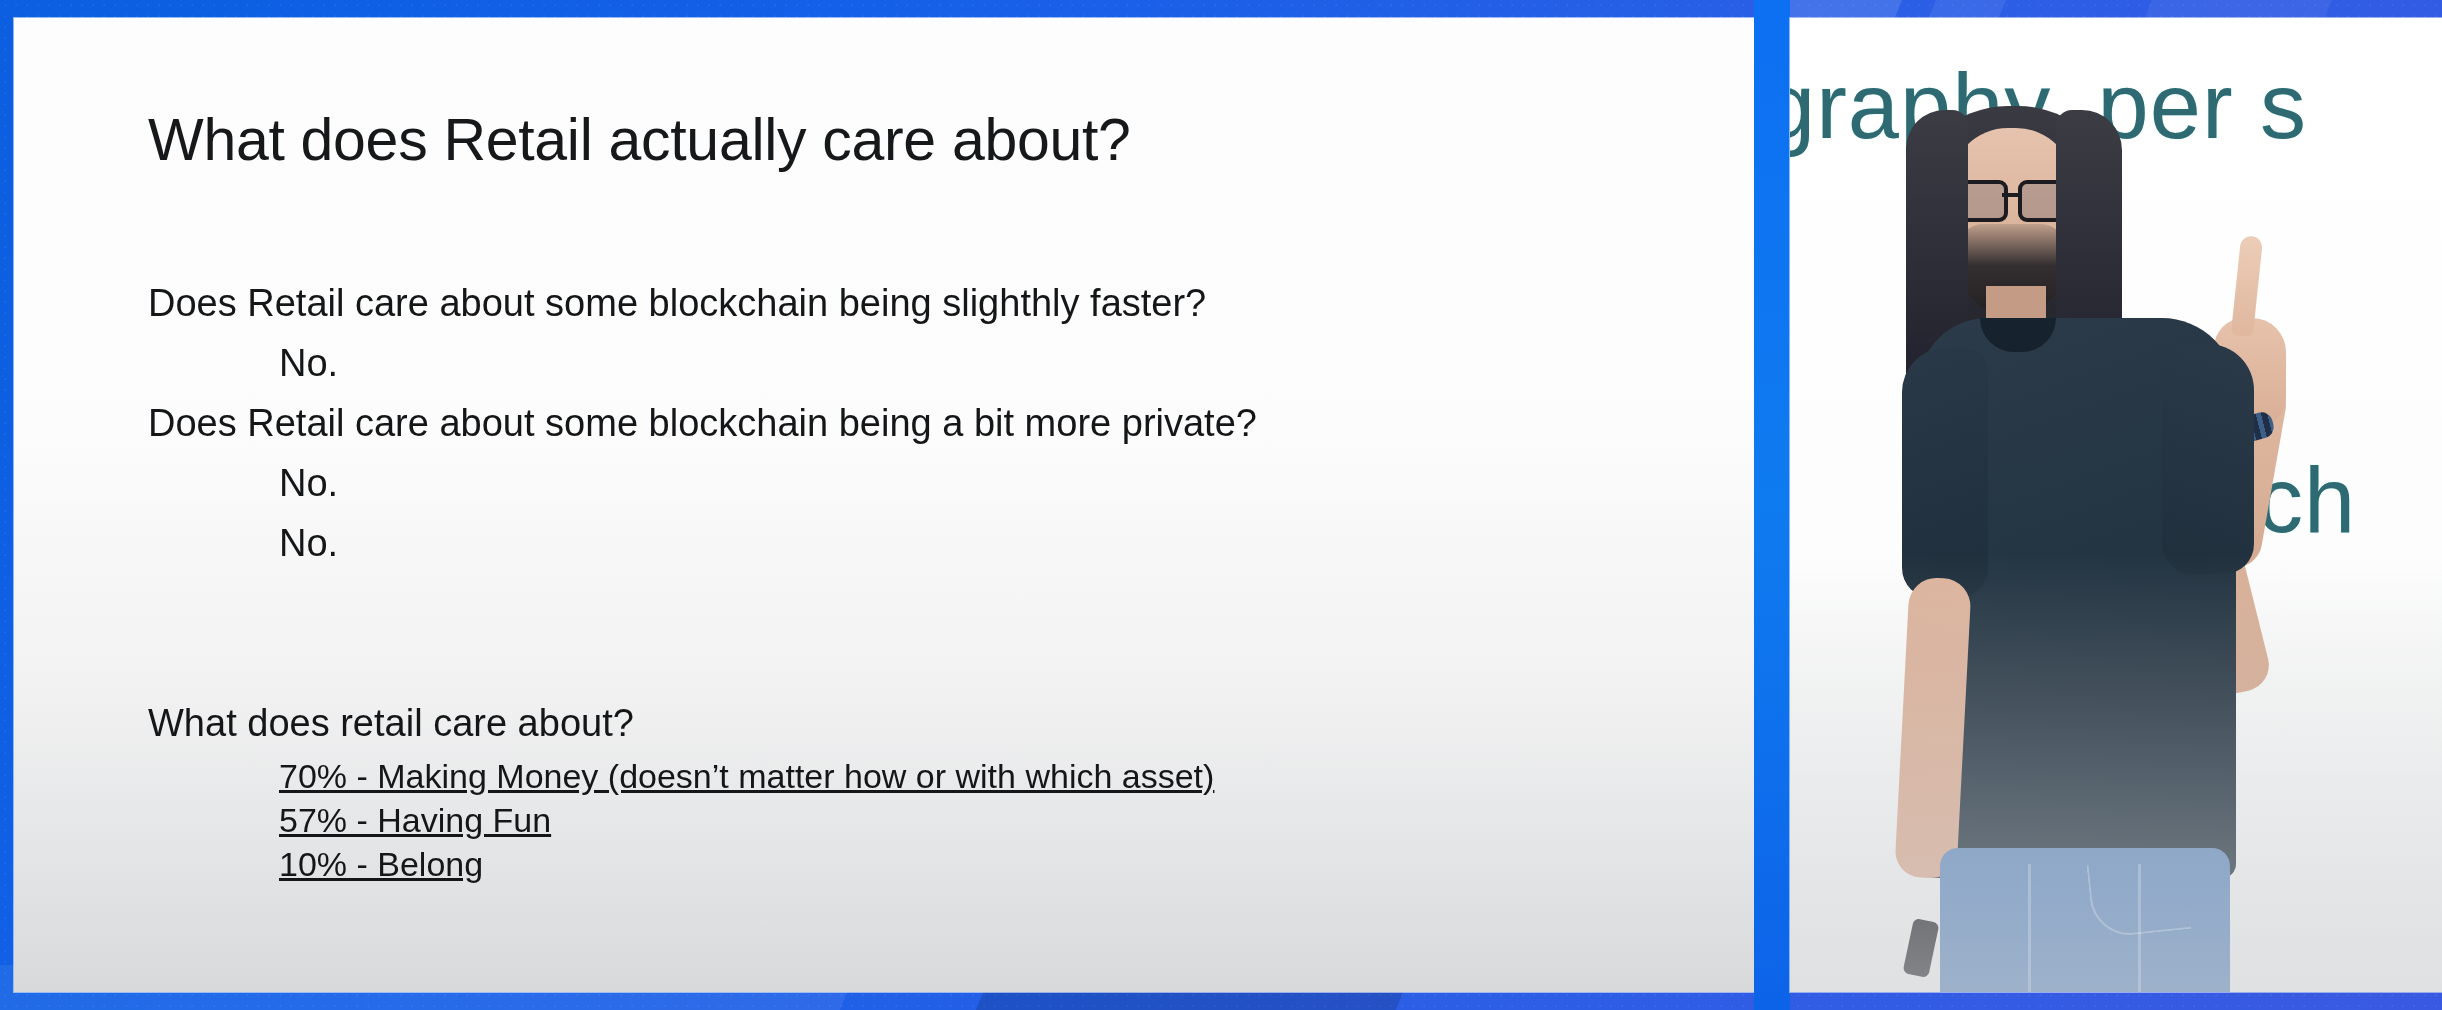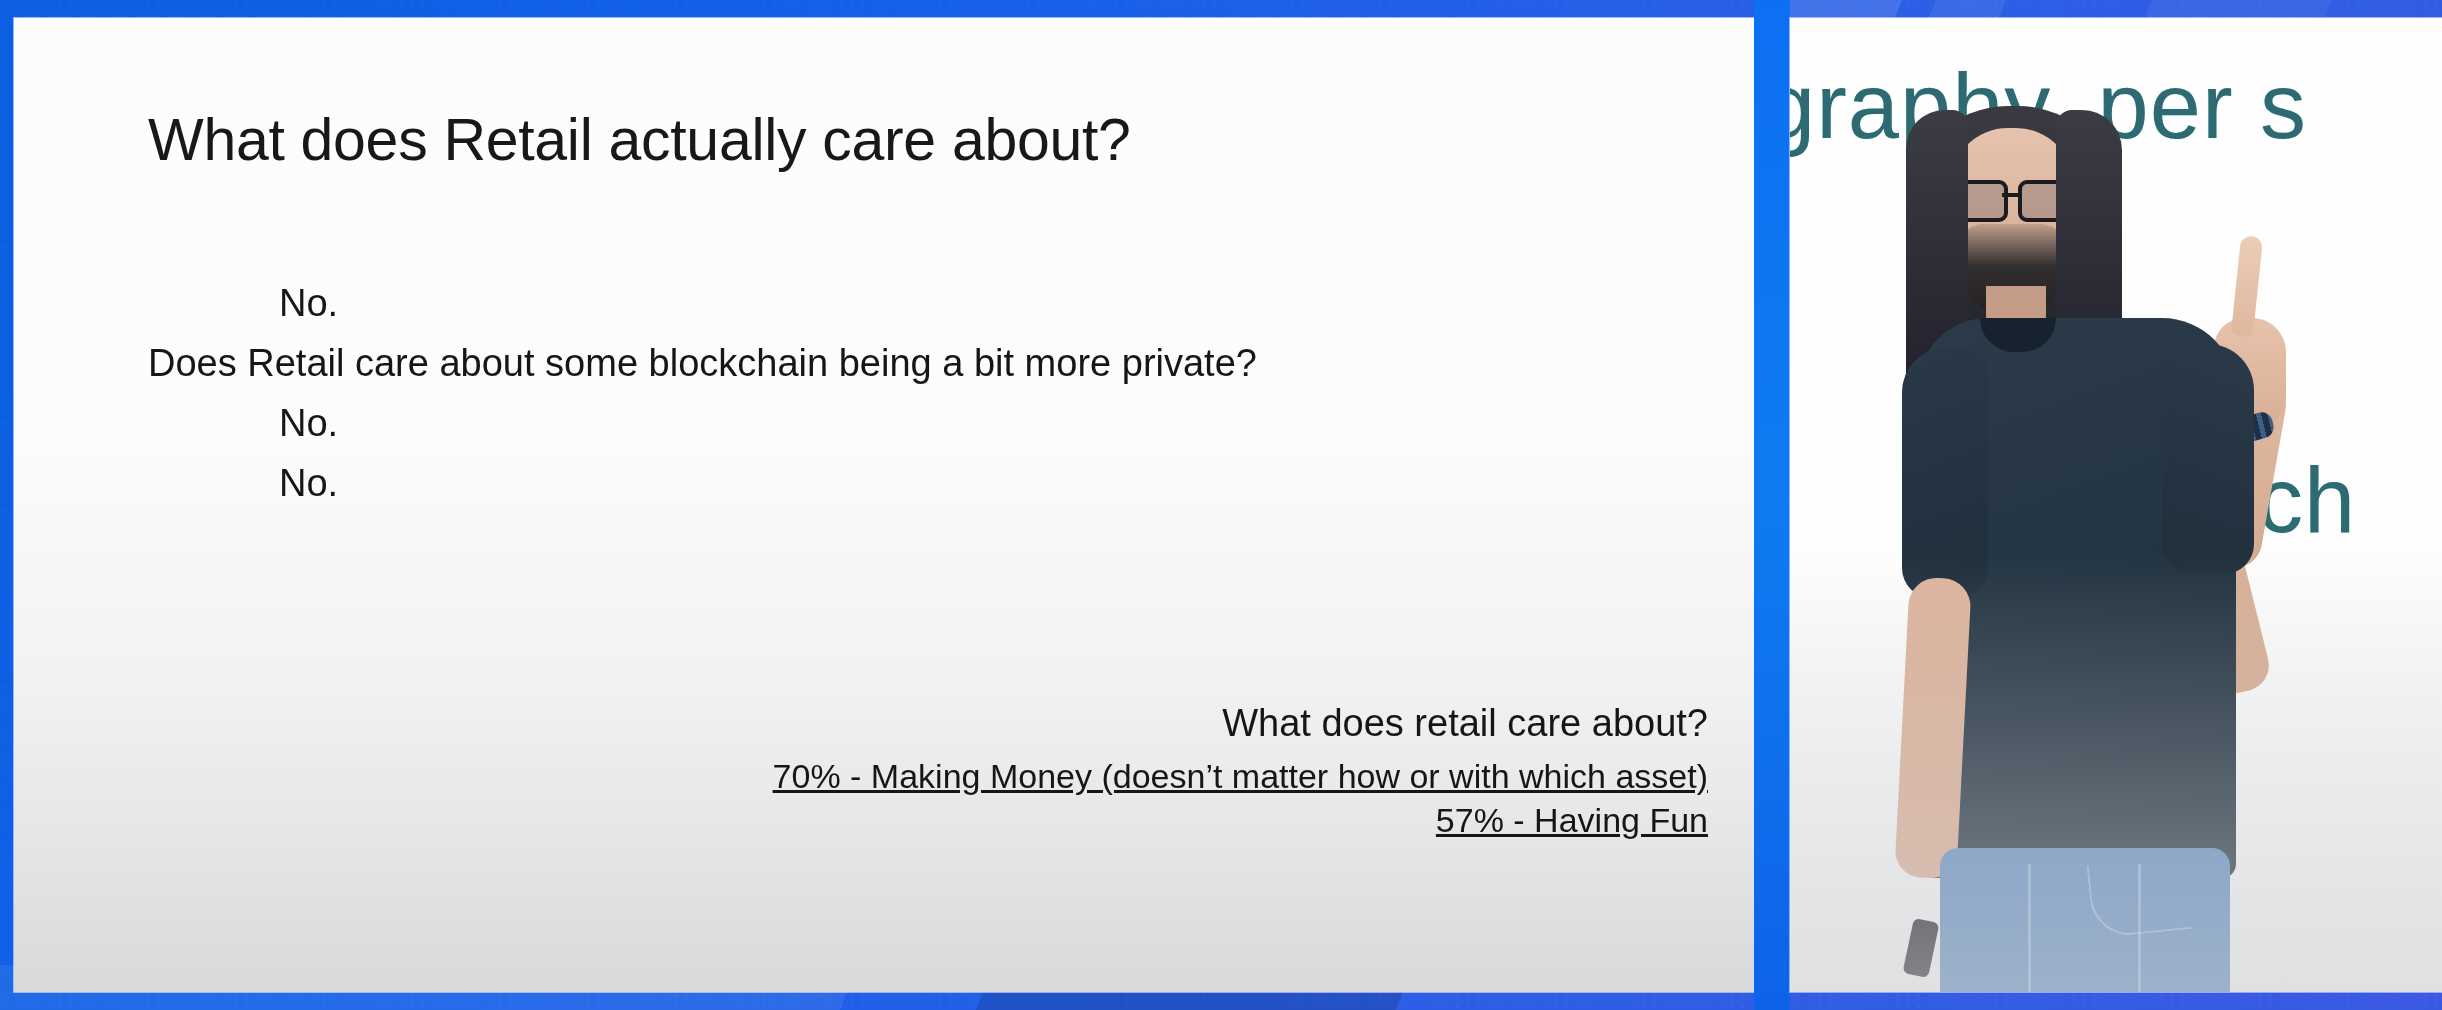--- a/index.html
+++ b/index.html
@@ -88,21 +88,20 @@
     color: #141618;
     line-height: 60px;
     padding-left: 131px;
     white-space: nowrap;
   }
   .summary-block {
     position: absolute;
     left: 134px;
     top: 675px;
     width: 1560px;
-    text-align: right;
   }
   .s-head {
     font-size: 38px;
     color: #141618;
     line-height: 61px;
     white-space: nowrap;
   }
   .s-item {
     font-size: 34px;
     color: #141618;
@@ -289,30 +288,32 @@
     <div class="bg-band b4"></div>
     <div class="bg-band b5"></div>
   </div>
 
   <div class="slide-panel">
     <div class="slide-inner">
 
       <div class="slide-title">What does Retail actually care about?</div>
 
       <div class="qa-block">
+        <div class="q-line">Does Retail care about some blockchain being slighthly faster?</div>
         <div class="a-line">No.</div>
         <div class="q-line">Does Retail care about some blockchain being a bit more private?</div>
         <div class="a-line">No.</div>
         <div class="a-line">No.</div>
       </div>
 
       <div class="summary-block">
         <div class="s-head">What does retail care about?</div>
         <div class="s-item">70% - Making Money (doesn’t matter how or with which asset)</div>
         <div class="s-item">57% - Having Fun</div>
+        <div class="s-item">10% - Belong</div>
       </div>
 
     </div>
   </div>
 
   <div class="divider"></div>
 
   <div class="video-panel">
 
     <div class="proj-text line-a">graphy, per s</div>

